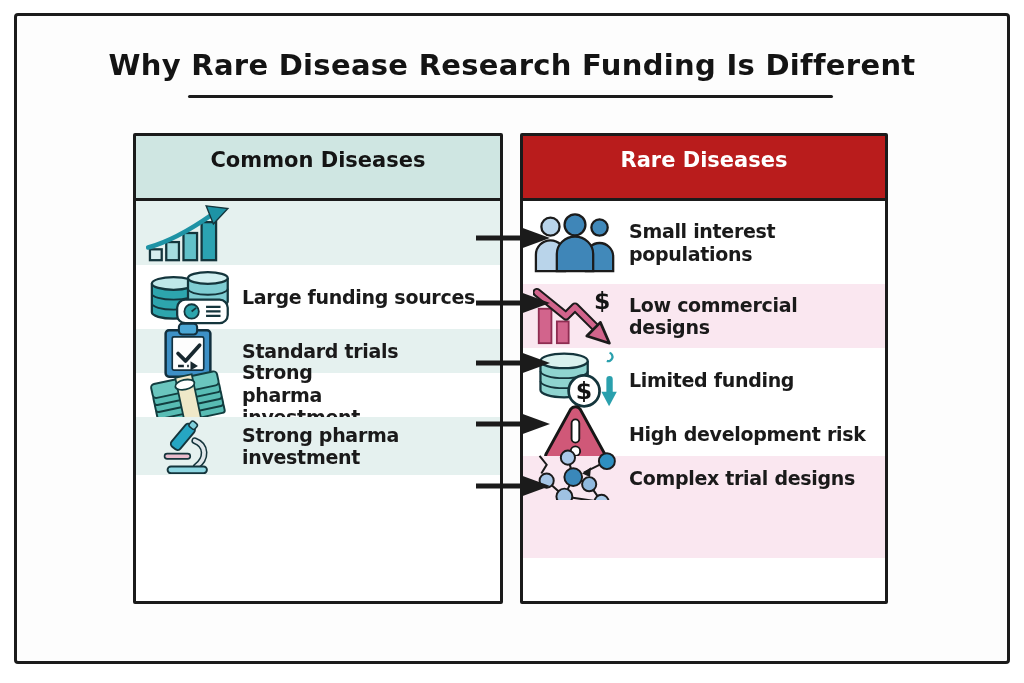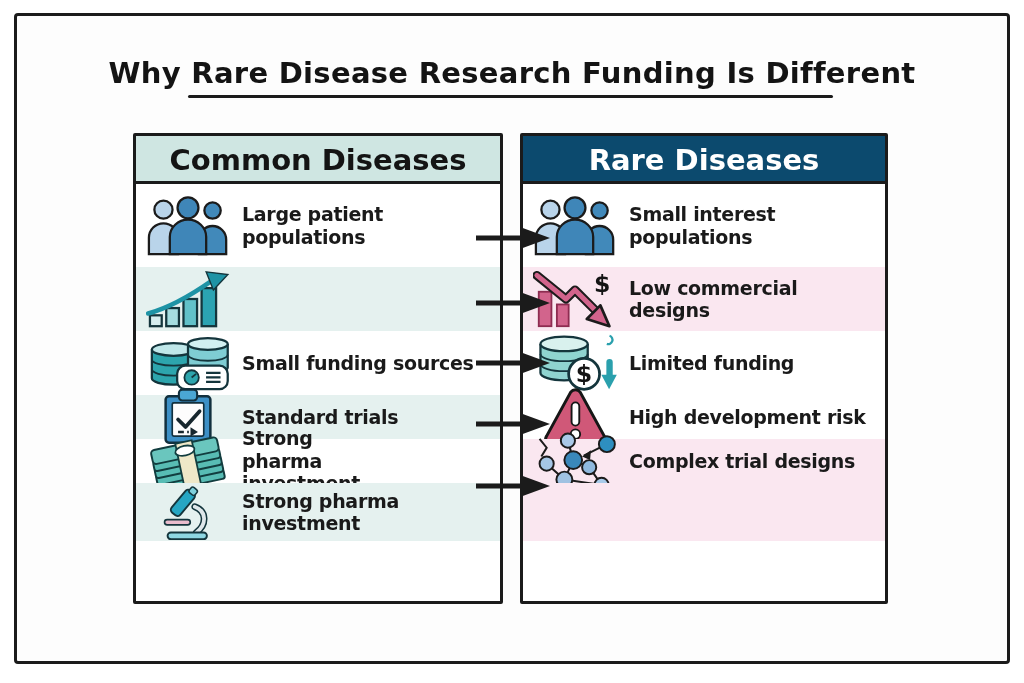--- a/index.html
+++ b/index.html
@@ -4,39 +4,39 @@
 <style>
   html,body{margin:0;padding:0;background:#ffffff;}
   .canvas{
     position:relative;width:1024px;height:683px;background:#ffffff;
     font-family:"DejaVu Sans","Liberation Sans",sans-serif;color:#1b1b1b;overflow:hidden;
   }
   .frame{
     position:absolute;left:14px;top:13px;width:990px;height:645px;
     border:3px solid #1b1b1b;border-radius:4px;background:#fdfdfd;
   }
-  .title-wrap{position:absolute;left:0;top:56px;width:1024px;text-align:center;}
+  .title-wrap{position:absolute;left:0;top:48px;width:1024px;text-align:center;}
   .title{
     display:inline-block;font-size:29px;font-weight:bold;letter-spacing:.3px;color:#141414;margin:0;
   }
   .title-underline{
     position:absolute;left:188px;top:95px;width:645px;height:3px;background:#1b1b1b;border-radius:2px;
   }
   .col{
     position:absolute;top:133px;height:471px;background:#ffffff;
     border:3px solid #1b1b1b;border-radius:2px;box-sizing:border-box;
   }
   .col-common{left:133px;width:370px;}
   .col-rare{left:520px;width:368px;}
   .col-header{
-    height:48px;line-height:49px;text-align:center;font-size:29px;font-weight:bold;
+    height:65px;line-height:49px;text-align:center;font-size:21px;font-weight:bold;
     border-bottom:3px solid #1b1b1b;box-sizing:border-box;
   }
   .col-common .col-header{background:#cfe6e2;color:#141414;}
-  .col-rare .col-header{background:#0c4a6e;color:#ffffff;}
+  .col-rare .col-header{background:#b91c1c;color:#ffffff;}
   .rows{display:flex;flex-direction:column;}
   .row{
     display:flex;align-items:center;gap:12px;padding-left:10px;padding-right:6px;
     height:63px;box-sizing:border-box;
   }
   .row.r1{height:83px;}
   .row.r2,.row.r3{height:64px;}
   .row.r4,.row.r5{height:44px;}
   .row.r6{height:58px;}
   .col-common .row.striped{background:#e5f1ef;}
@@ -58,33 +58,20 @@
 
   <div class="title-wrap">
     <h1 class="title">Why Rare Disease Research Funding Is Different</h1>
   </div>
   <div class="title-underline"></div>
 
   <section class="col col-common">
     <header class="col-header">Common Diseases</header>
     <div class="rows">
 
-      <div class="row r1">
-        <span class="icon">
-          <svg width="84" height="60" viewBox="0 0 92 66">
-            <circle cx="19" cy="15" r="10" fill="#b9d4ea" stroke="#1b1b1b" stroke-width="2.5"></circle>
-            <path d="M3 64 V46 a16 16 0 0 1 32 0 V64 Z" fill="#b9d4ea" stroke="#1b1b1b" stroke-width="2.5"></path>
-            <circle cx="73" cy="16" r="9" fill="#4189ba" stroke="#1b1b1b" stroke-width="2.5"></circle>
-            <path d="M58 64 V48 a15 15 0 0 1 30 0 V64 Z" fill="#4189ba" stroke="#1b1b1b" stroke-width="2.5"></path>
-            <circle cx="46" cy="13" r="11.5" fill="#3f86b8" stroke="#1b1b1b" stroke-width="2.5"></circle>
-            <path d="M26 64 V45 a20 19 0 0 1 40 0 V64 Z" fill="#3f86b8" stroke="#1b1b1b" stroke-width="2.5"></path>
-          </svg>
-        </span>
-        <span class="label wrap">Large patient populations</span>
-      </div>
 
       <div class="row r2 striped">
         <span class="icon">
           <svg width="84" height="58" viewBox="0 0 92 64">
             <rect x="4" y="50" width="13" height="12" fill="#d6edee" stroke="#14353c" stroke-width="2.5"></rect>
             <rect x="22" y="42" width="14" height="20" fill="#a5dde0" stroke="#14353c" stroke-width="2.5"></rect>
             <rect x="41" y="32" width="15" height="30" fill="#62c1c9" stroke="#14353c" stroke-width="2.5"></rect>
             <rect x="61" y="20" width="16" height="42" fill="#2ba3b2" stroke="#14353c" stroke-width="2.5"></rect>
             <path d="M2 48 C 24 42 52 26 72 12" stroke="#1e93a5" stroke-width="5" fill="none" stroke-linecap="round"></path>
             <path d="M66 2 L90 5 L74 22 Z" fill="#1e93a5" stroke="#14353c" stroke-width="1.5"></path>
@@ -100,21 +87,21 @@
             <path d="M6 27 a24 7 0 0 0 48 0 M6 38 a24 7 0 0 0 48 0" stroke="#14353c" stroke-width="2" fill="none"></path>
             <path d="M46 10 V36 a22 6.5 0 0 0 44 0 V10" fill="#7fcdd3" stroke="#14353c" stroke-width="2.5"></path>
             <ellipse cx="68" cy="10" rx="22" ry="6.5" fill="#d2f0f1" stroke="#14353c" stroke-width="2.5"></ellipse>
             <path d="M46 22 a22 6.5 0 0 0 44 0" stroke="#14353c" stroke-width="2" fill="none"></path>
             <rect x="34" y="34" width="56" height="26" rx="9" fill="#ffffff" stroke="#14353c" stroke-width="2.5"></rect>
             <circle cx="50" cy="47" r="8" fill="#2da5ad" stroke="#14353c" stroke-width="2"></circle>
             <path d="M50 47 l5 -4" stroke="#14353c" stroke-width="2"></path>
             <path d="M66 42 h16 M66 47 h16 M66 52 h16" stroke="#14353c" stroke-width="2.5"></path>
           </svg>
         </span>
-        <span class="label">Small funding sources</span>
+        <span class="label">Large funding sources</span>
       </div>
 
       <div class="row r4 striped">
         <span class="icon">
           <svg width="60" height="58" viewBox="0 0 66 70">
             <rect x="6" y="10" width="54" height="56" rx="4" fill="#3d90c6" stroke="#12303e" stroke-width="3"></rect>
             <rect x="14" y="18" width="38" height="40" rx="2" fill="#fdfdfd" stroke="#12303e" stroke-width="2"></rect>
             <rect x="22" y="2" width="22" height="13" rx="4" fill="#4aa6d4" stroke="#12303e" stroke-width="2.5"></rect>
             <path d="M21 38 l9 9 l17 -19" stroke="#17272e" stroke-width="4.5" fill="none" stroke-linecap="round" stroke-linejoin="round"></path>
             <path d="M21 53 h13" stroke="#17272e" stroke-width="3" stroke-dasharray="7 4"></path>

